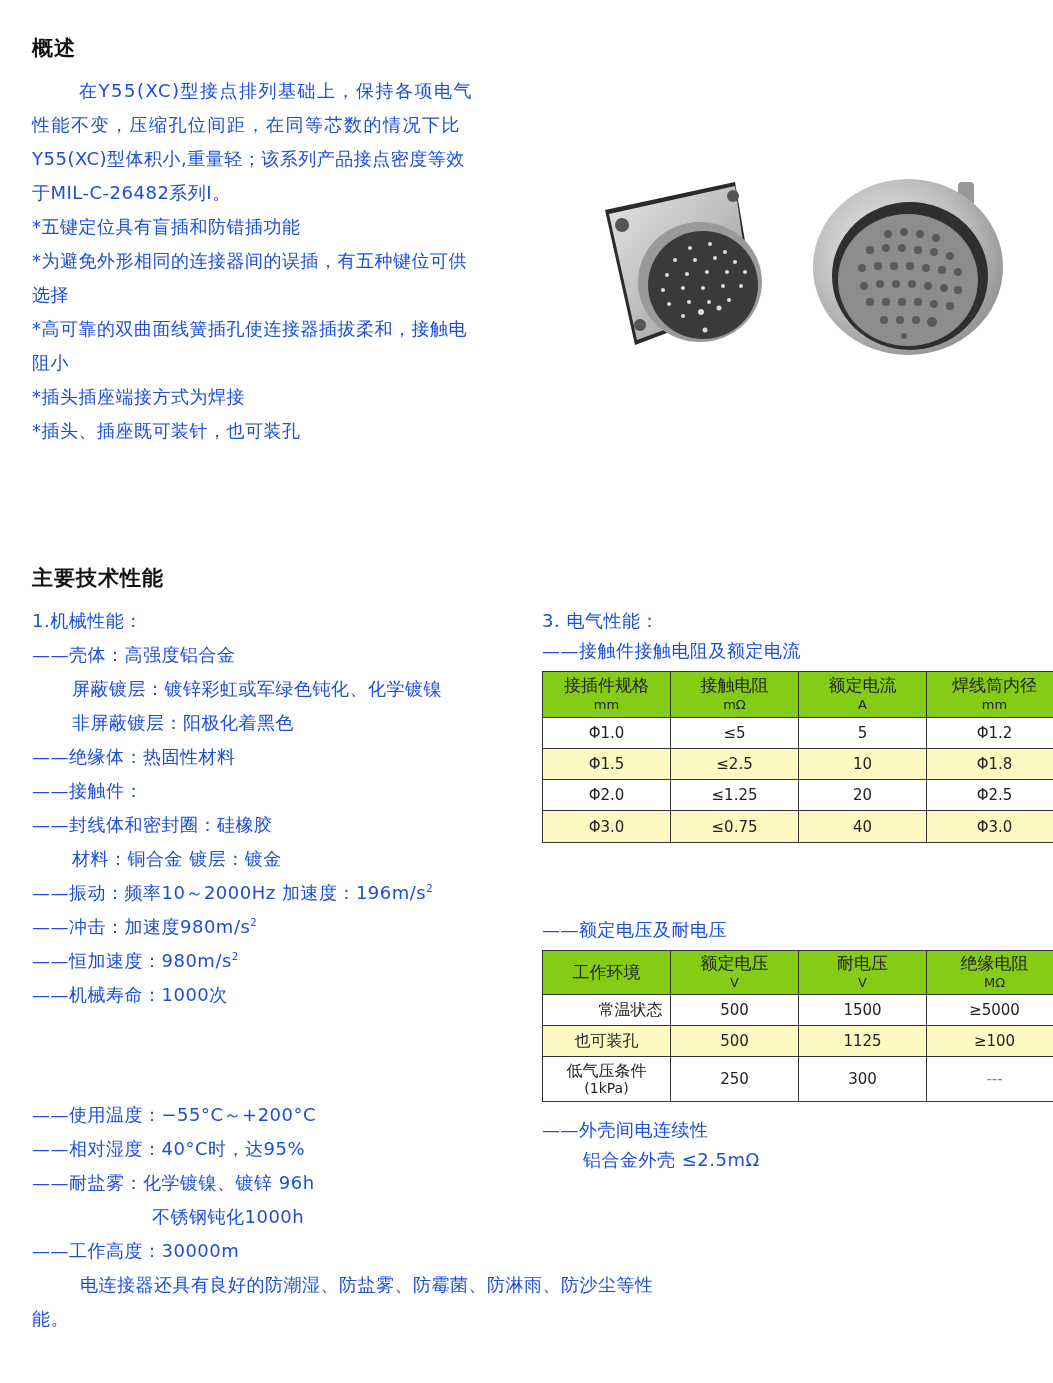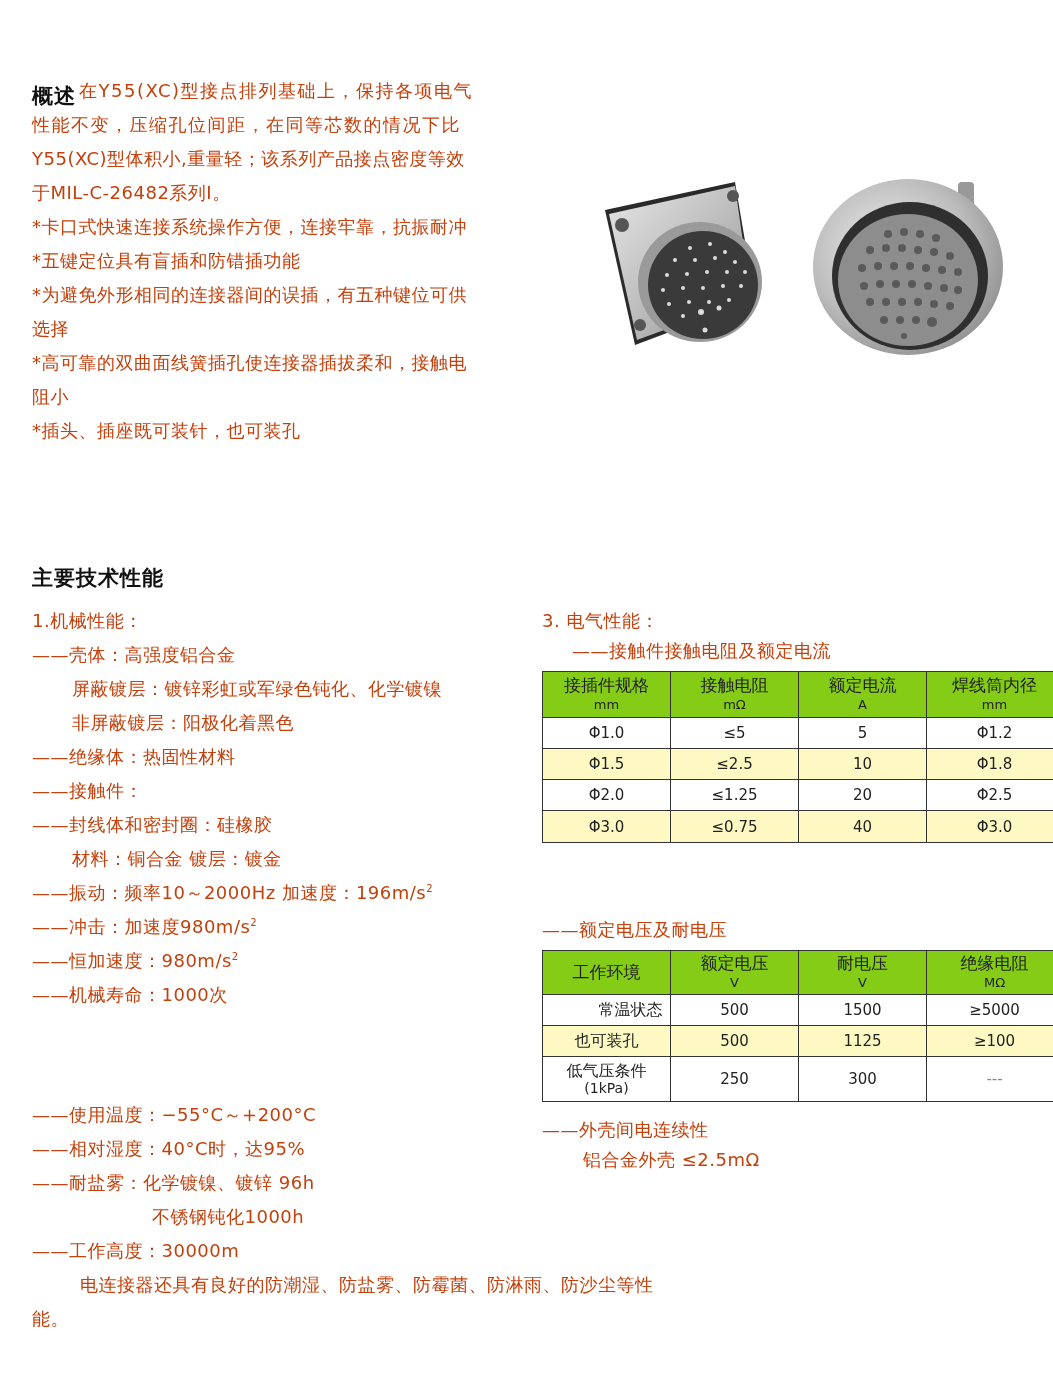--- a/index.html
+++ b/index.html
@@ -3,21 +3,21 @@
 <meta charset="utf-8">
 <style>
   html, body { margin: 0; padding: 0; background: #ffffff; }
   body {
     width: 1053px; height: 1383px; position: relative; overflow: hidden;
     font-family: "DejaVu Sans", "Liberation Sans", sans-serif;
     color: #222222;
   }
   .abs { position: absolute; }
   .h1 { font-size: 21px; font-weight: bold; color: #111; letter-spacing: 1px; }
-  .line { font-size: 18px; line-height: 34px; white-space: nowrap; color: #c2410c; letter-spacing: 1.5px; }
+  .line { font-size: 18px; line-height: 34px; white-space: nowrap; color: #1d4ed8; letter-spacing: 1.5px; }
   .line.tight { letter-spacing: 0.5px; }
   sup { font-size: 10px; vertical-align: super; line-height: 0; }
 
   
   table.spec {
     position: absolute; border-collapse: collapse;
     font-size: 15px; color: #222; table-layout: fixed;
   }
   table.spec td, table.spec th {
     border: 1.5px solid #333; text-align: center; padding: 0;
@@ -27,33 +27,33 @@
   table.spec th .unit { font-size: 13px; display: block; }
   table.spec tr.shaded td { background: #fef9c3; }
   table.spec td .sub { font-size: 14px; display: block; line-height: 16px; }
 
   
   .connector { position: absolute; }
 </style>
 </head>
 <body>
 
-<div class="abs h1" style="left:32px; top:34px;margin-top:48px;">概述</div>
+<div class="abs h1" style="left:32px; top:34px;">概述</div>
 
 <div class="abs" style="left:32px; top:74px;">
   <div class="line" style="padding-left:47px;">在Y55(XC)型接点排列基础上，保持各项电气</div>
   <div class="line">性能不变，压缩孔位间距，在同等芯数的情况下比</div>
   <div class="line tight">Y55(XC)型体积小,重量轻；该系列产品接点密度等效</div>
   <div class="line tight">于MIL-C-26482系列I。</div>
-  <div class="line tight">*卡口式快速连接系统操作方便，连接牢靠，抗振耐冲</div>
   <div class="line tight">*五键定位具有盲插和防错插功能</div>
   <div class="line tight">*为避免外形相同的连接器间的误插，有五种键位可供</div>
   <div class="line tight">选择</div>
   <div class="line tight">*高可靠的双曲面线簧插孔使连接器插拔柔和，接触电</div>
   <div class="line tight">阻小</div>
+  <div class="line tight">*插头插座端接方式为焊接</div>
   <div class="line tight">*插头、插座既可装针，也可装孔</div>
 </div>
 
 <svg class="connector" style="left:595px; top:180px;" width="200" height="170" viewBox="0 0 200 170">
   <defs>
     <linearGradient id="metalA" x1="0" y1="0" x2="1" y2="1">
       <stop offset="0" stop-color="#e6e6e6"></stop>
       <stop offset="0.5" stop-color="#bdbdbd"></stop>
       <stop offset="1" stop-color="#8e8e8e"></stop>
     </linearGradient>
@@ -166,21 +166,21 @@
   <div class="line tight">——使用温度：−55°C～+200°C</div>
   <div class="line tight">——相对湿度：40°C时，达95%</div>
   <div class="line tight">——耐盐雾：化学镀镍、镀锌 96h</div>
   <div class="line tight" style="padding-left:120px;">                不锈钢钝化1000h</div>
   <div class="line tight">——工作高度：30000m</div>
   <div class="line tight" style="padding-left:48px;">电连接器还具有良好的防潮湿、防盐雾、防霉菌、防淋雨、防沙尘等性</div>
   <div class="line tight">能。</div>
 </div>
 
 <div class="abs line tight" style="left:542px; top:604px;text-align:center;">3. 电气性能：</div>
-<div class="abs line tight" style="left:572px; top:634px;">——接触件接触电阻及额定电流</div>
+<div class="abs line tight" style="left:542px; top:634px;">——接触件接触电阻及额定电流</div>
 
 <table class="spec" style="left:542px; top:671px; width:520px;">
   <colgroup>
       <col style="width:128px">
       <col style="width:128px">
       <col style="width:128px">
       <col style="width:136px">
     </colgroup>
   <tbody>
       <tr style="height:46px;">

